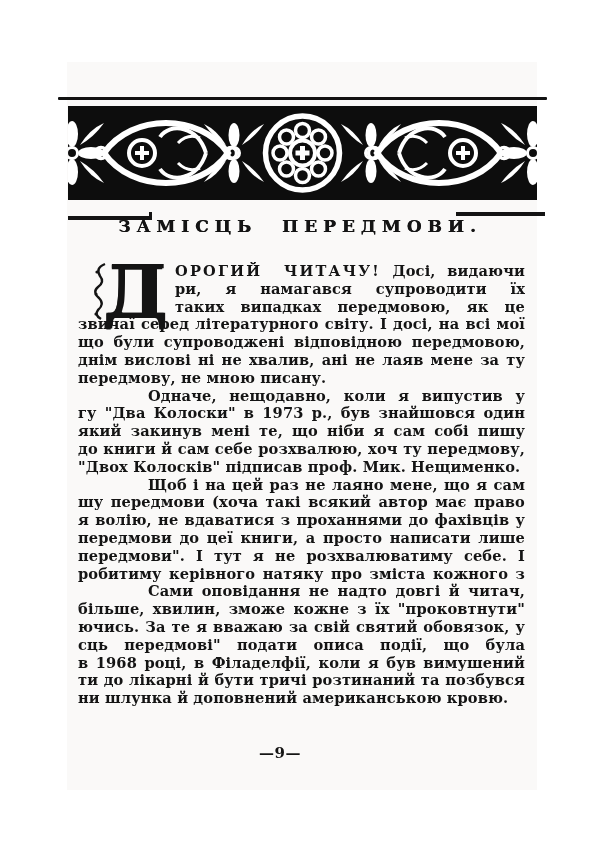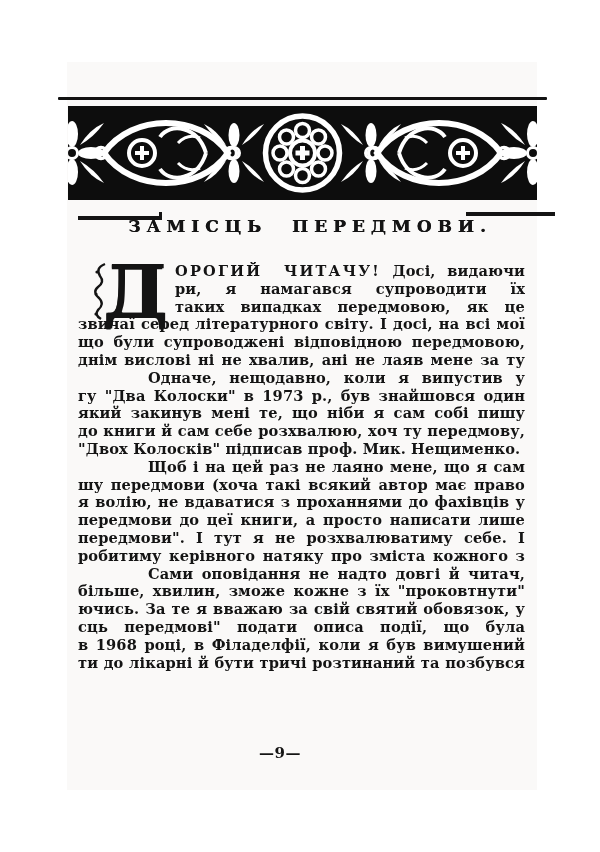--- a/index.html
+++ b/index.html
@@ -13,21 +13,21 @@
     background:#faf9f8;
   }
   .top-rule{
     position:absolute;left:58px;top:97px;width:489px;height:3px;
     background:#121212;border-radius:1px;
   }
   .ornament-band{
     position:absolute;left:68px;top:106px;width:469px;height:94px;
   }
   .title-row{
-    position:absolute;left:10px;top:206px;width:580px;height:36px;
+    position:absolute;left:0;top:206px;width:580px;height:36px;
   }
   .title-rule-left{
     position:absolute;left:68px;top:10px;width:84px;height:4px;background:#141414;
   }
   .title-rule-left .rule-tick{
     position:absolute;right:0;top:-4px;width:3px;height:8px;background:#141414;
   }
   .title-rule-right{
     position:absolute;left:456px;top:6px;width:89px;height:4px;background:#141414;
   }
@@ -172,20 +172,21 @@
         <circle cx="5" cy="54" r="1.6" fill="#141414"></circle>
       </svg>
       <span class="dropcap-letter">Д</span>
     </div>
     <div class="line"><span class="lead-italic">ОРОГИЙ ЧИТАЧУ!</span><span> Досі, видаючи свої тво-</span></div>
     <div class="line">ри, я намагався супроводити їх відповідною, в</div>
     <div class="line">таких випадках передмовою, як це заведено в</div>
     <div class="line">звичаї серед літературного світу. І досі, на всі мої твори</div>
     <div class="line">що були супроводжені відповідною передмовою, ніхто в жо-</div>
     <div class="line">днім вислові ні не хвалив, ані не лаяв мене за ту чи іншу</div>
+    <div class="line para-end">передмову, не мною писану.</div>
   </div>
 
   <div>
     <div class="line indent">Одначе, нещодавно, коли я випустив у світ свою кни</div>
     <div class="line">гу "Два Колоски" в 1973 р., був знайшовся один "панисько,"</div>
     <div class="line">який закинув мені те, що ніби я сам собі пишу передмову</div>
     <div class="line">до книги й сам себе розхвалюю, хоч ту передмову, до тих</div>
     <div class="line para-end">"Двох Колосків" підписав проф. Мик. Нещименко.</div>
   </div>
 
@@ -198,17 +199,18 @@
     <div class="line">робитиму керівного натяку про зміста кожного з поданих</div>
   </div>
 
   <div>
     <div class="line indent">Сами оповідання не надто довгі й читач, за 5-6 не</div>
     <div class="line">більше, хвилин, зможе кожне з їх "проковтнути" не одрива-</div>
     <div class="line">ючись. За те я вважаю за свій святий обовязок, у "замі-</div>
     <div class="line">сць передмові" подати описа події, що була виникла мені</div>
     <div class="line">в 1968 році, в Філаделфії, коли я був вимушений потрапи-</div>
     <div class="line">ти до лікарні й бути тричі розтинаний та позбувся части-</div>
+    <div class="line para-end">ни шлунка й доповнений американською кровю.</div>
   </div>
 
 </div>
 
 <div class="page-number">—9—</div>
 
 </body></html>

